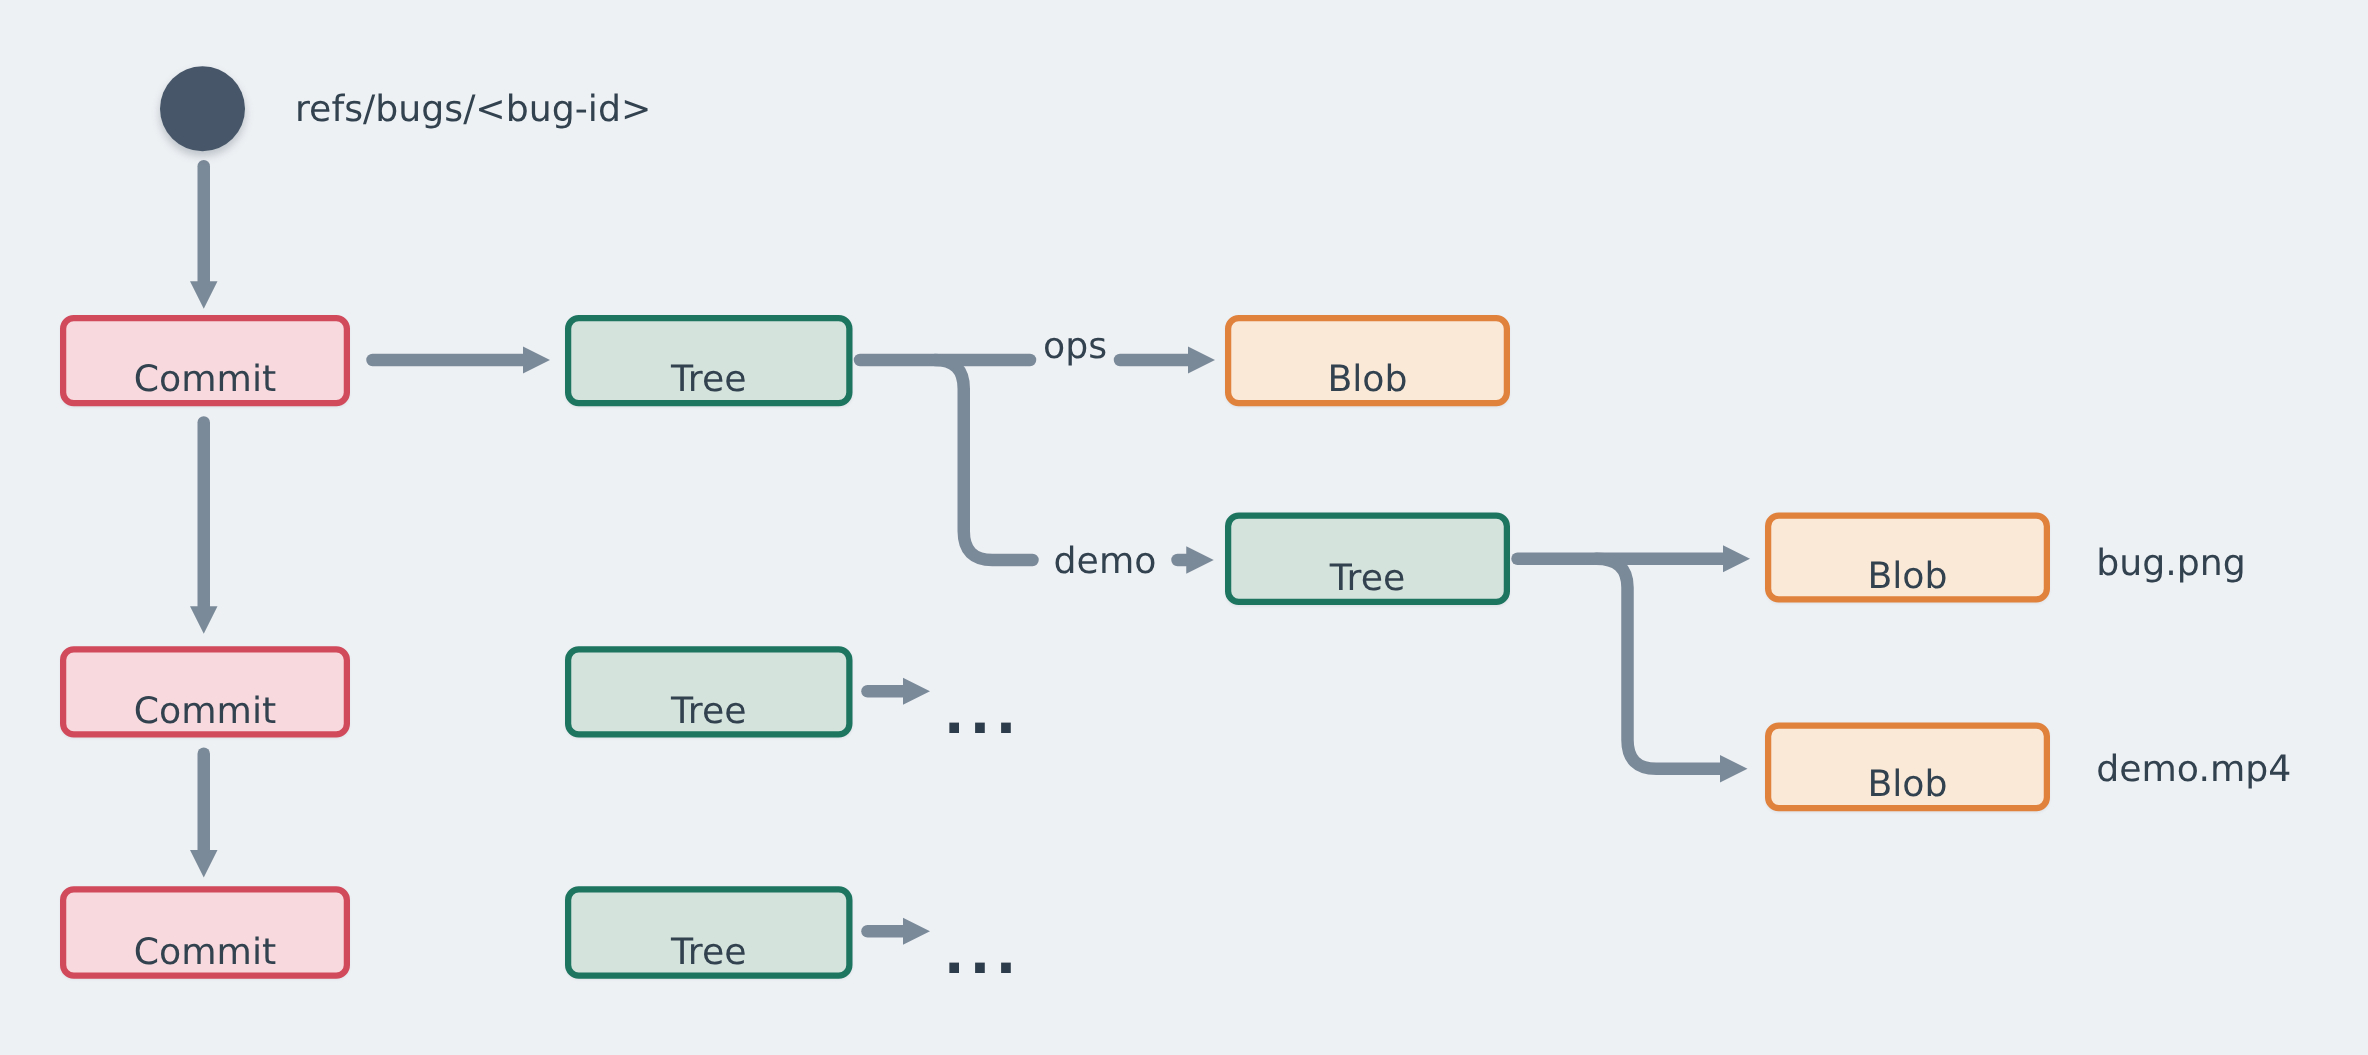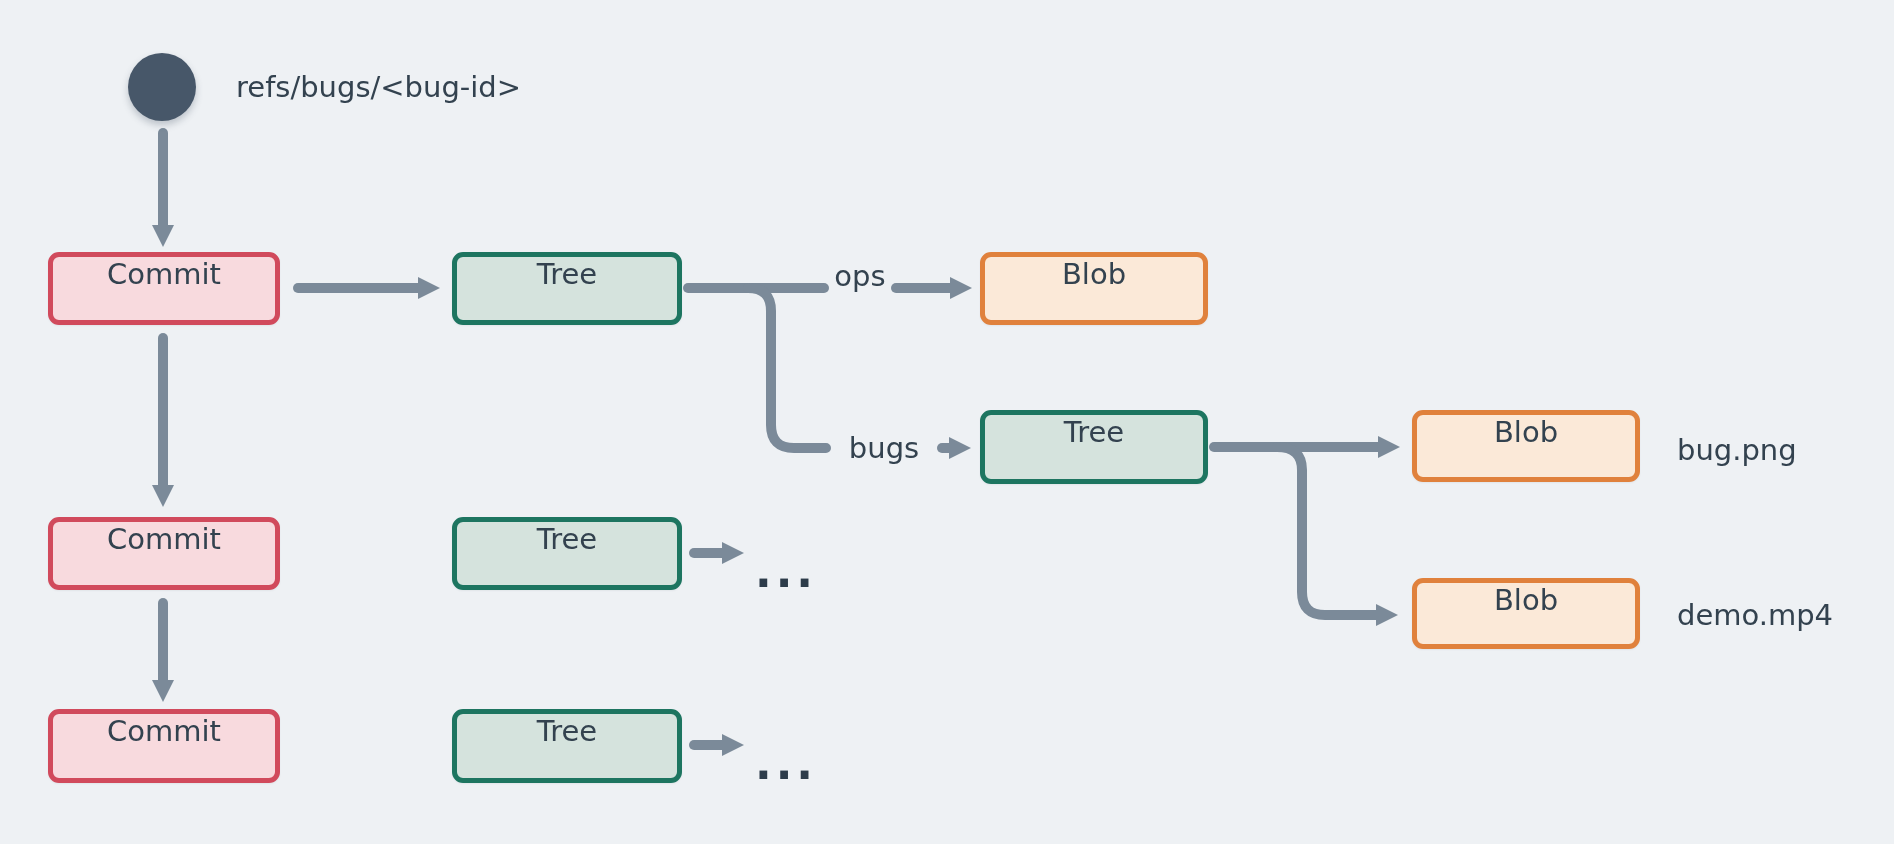--- a/index.html
+++ b/index.html
@@ -24,21 +24,21 @@
     height: 844px;
     pointer-events: none;
   }
   .node {
     position: absolute;
     box-sizing: border-box;
     border-radius: 11px;
     border-style: solid;
     border-width: 5px;
     display: flex;
-    align-items: flex-start;
+    align-items: flex-end;
     justify-content: center;
     font-size: 29px;
     color: #33424f;
     box-shadow: 0 1px 2px rgba(40, 55, 70, 0.06);
   }
   .ref-circle {
     position: absolute;
     border-radius: 50%;
     box-shadow: 0 4px 7px rgba(60, 75, 92, 0.28);
   }
@@ -113,19 +113,19 @@
       <div class="node tree" style="left: 452px; top: 517px; width: 230px; height: 73px; background: rgb(213, 227, 221); border-color: rgb(29, 117, 96);">
         <span>Tree</span>
       </div>
       <div class="node commit" style="left: 48px; top: 709px; width: 232px; height: 74px; background: rgb(248, 218, 222); border-color: rgb(209, 74, 92);">
         <span>Commit</span>
       </div>
       <div class="node tree" style="left: 452px; top: 709px; width: 230px; height: 74px; background: rgb(213, 227, 221); border-color: rgb(29, 117, 96);">
         <span>Tree</span>
       </div>
       <span class="label center" style="left: 860px; top: 276px;">ops</span>
-      <span class="label center" style="left: 884px; top: 448px;">bugs</span>
+      <span class="label center" style="left: 884px; top: 448px;">demo</span>
       <span class="label vcenter" style="left: 1677px; top: 450px;">bug.png</span>
       <span class="label vcenter" style="left: 1677px; top: 615px;">demo.mp4</span>
       <span class="ellipsis" style="left: 786px; top: 572px;">...</span>
       <span class="ellipsis" style="left: 786px; top: 764px;">...</span>
     </div>
 </div>
 
 </body></html>

